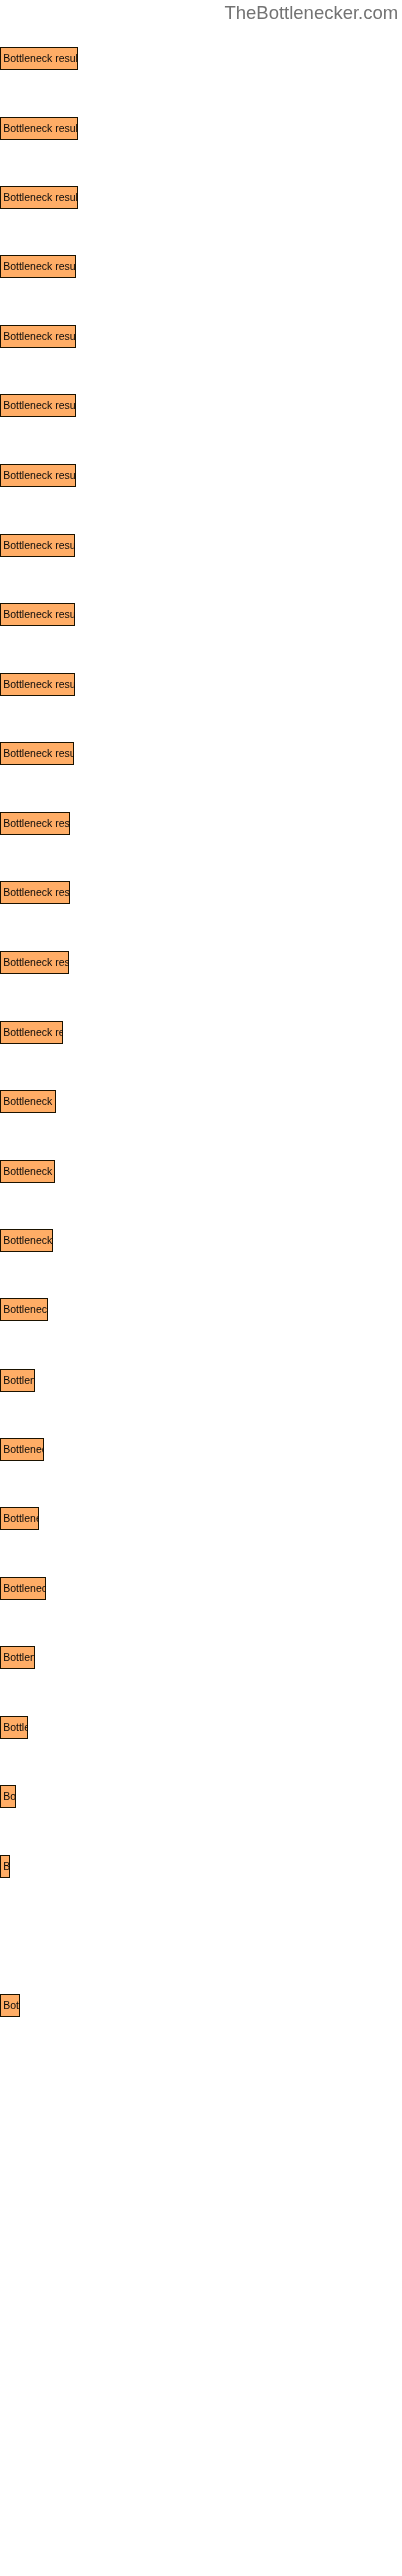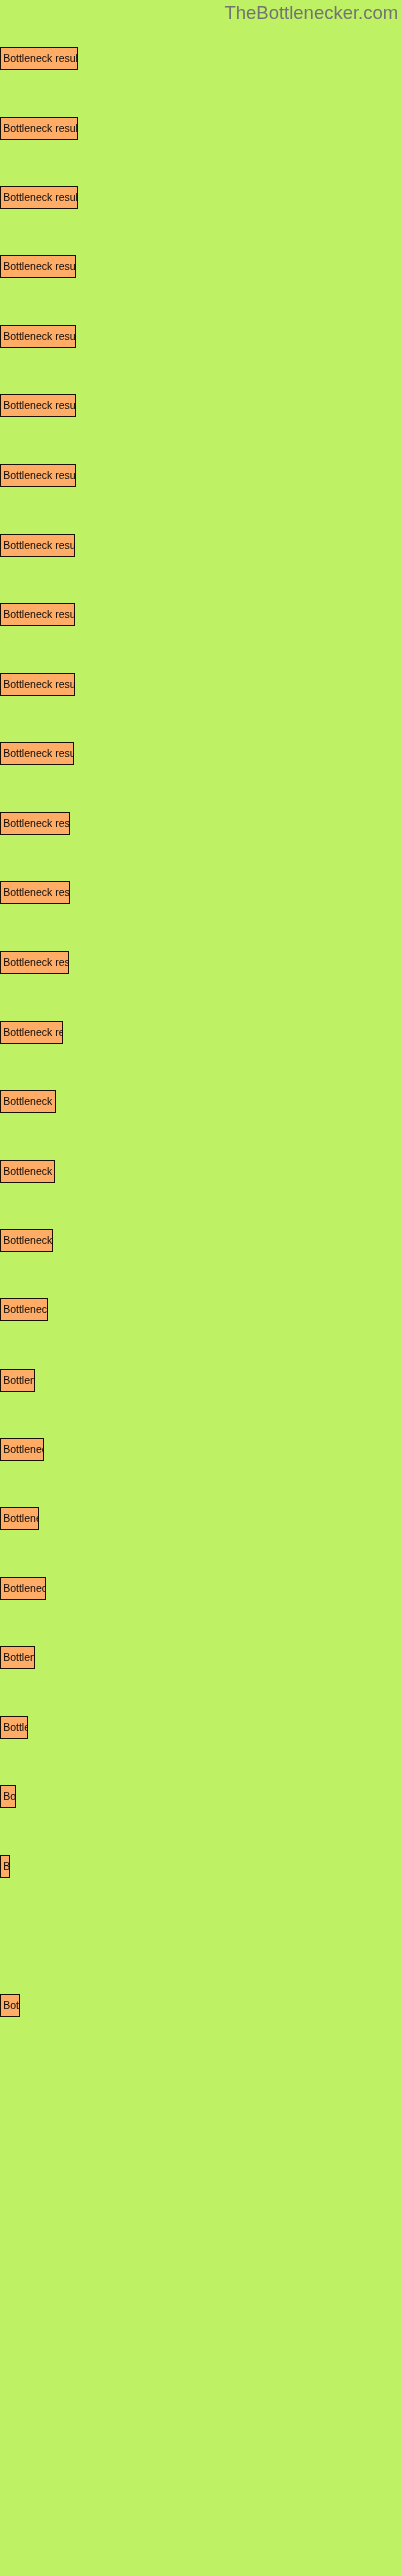--- a/index.html
+++ b/index.html
@@ -14,21 +14,21 @@
     position: relative;
     overflow: hidden;
     font-family: "Liberation Sans", sans-serif;
     -webkit-font-smoothing: antialiased;
   }
   #chart-root {
     position: absolute;
     inset: 0;
     width: 403px;
     height: 2576px;
-    background: #bef264;
+    background: #ffffff;
   }
   #watermark {
     position: absolute;
     right: 4.8px;
     top: 1.6px;
     font-family: "Liberation Sans", sans-serif;
     font-size: 18.5px;
     line-height: 22px;
     color: #737373;
     letter-spacing: 0px;

